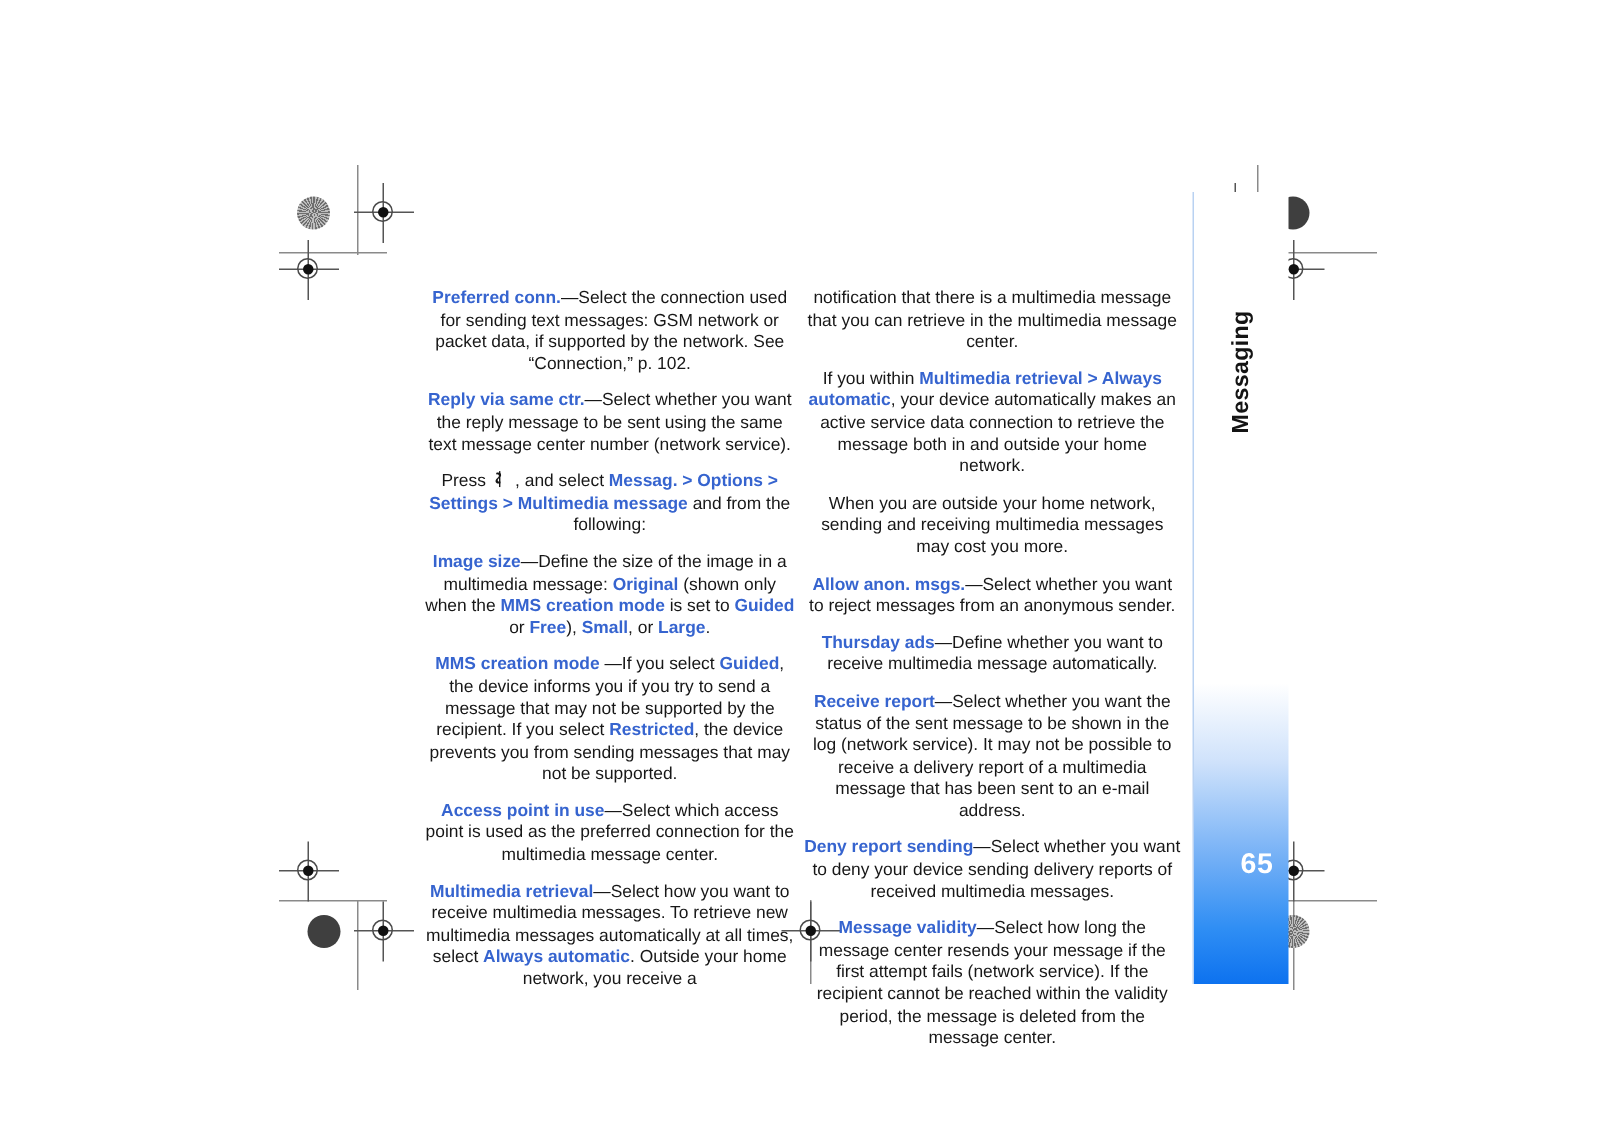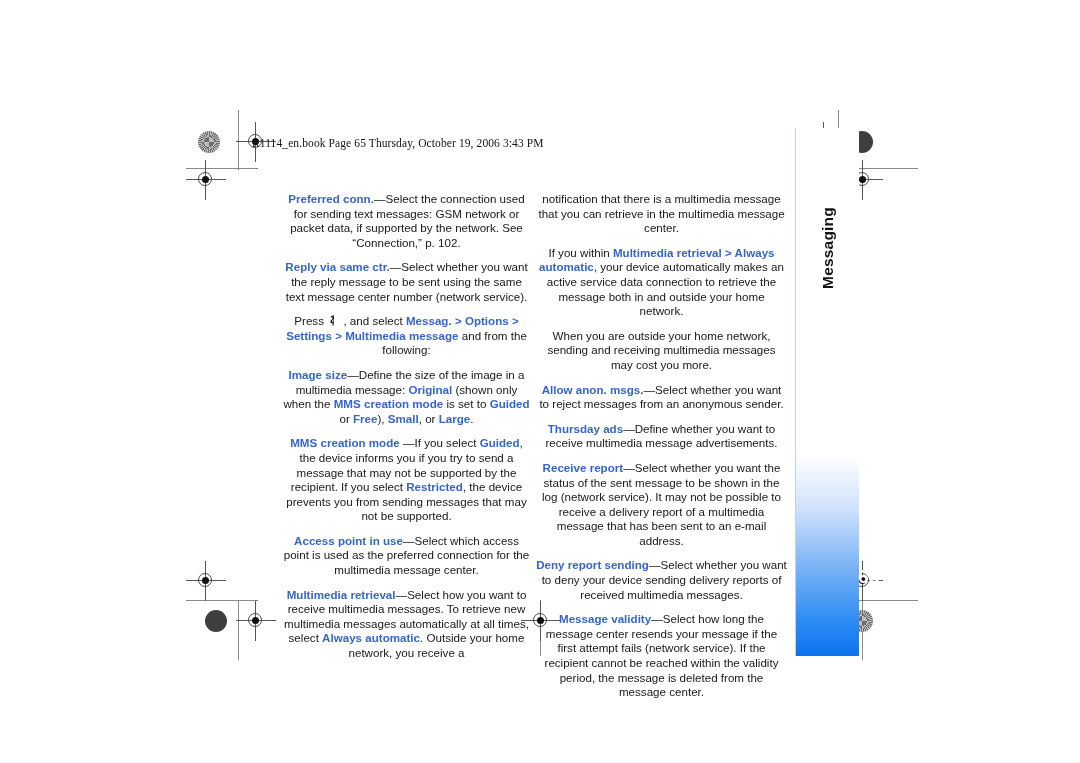--- a/index.html
+++ b/index.html
@@ -161,21 +161,21 @@
     font-size: 15.5px;
     font-weight: 700;
     color: #141414;
     letter-spacing: 0.2px;
   }
   .page-number {
     position: absolute;
     left: 796px;
     top: 566px;
     width: 84px;
-    text-align: right;
+    text-align: center;
     font-size: 19px;
     font-weight: 700;
     color: #ffffff;
     letter-spacing: 0.4px;
   }
 </style>
 </head>
 <body>
 
 <div class="page">
@@ -247,21 +247,20 @@
       <div class="cross-v"></div>
       <div class="ring"></div>
       <div class="dot"></div>
   </div>
 
   <div class="density-dot star" style="left:198px; top:131px;"></div>
   <div class="density-dot" style="left:851px; top:131px;"></div>
   <div class="density-dot" style="left:205px; top:610px;"></div>
   <div class="density-dot star" style="left:851px; top:610px;"></div>
 
-  <div class="slug">R1114_en.book  Page 65  Thursday, October 19, 2006  3:43 PM</div>
 
   <div class="side-tab"></div>
   <div class="side-rule"></div>
   <div class="side-tab-label">
     <span>Messaging</span>
   </div>
   <div class="page-number">65</div>
 
   <div class="col col-left" id="col-left">
       <p><span class="hl">Preferred conn.</span><span>—Select the connection used for sending text messages: GSM network or packet data, if supported by the network. See “Connection,” p. 102.</span></p>
@@ -274,19 +273,19 @@
       <p><span class="hl">MMS creation mode</span><span> —If you select </span><span class="hl">Guided</span><span>, the device informs you if you try to send a message that may not be supported by the recipient. If you select </span><span class="hl">Restricted</span><span>, the device prevents you from sending messages that may not be supported.</span></p>
       <p><span class="hl">Access point in use</span><span>—Select which access point is used as the preferred connection for the multimedia message center.</span></p>
       <p><span class="hl">Multimedia retrieval</span><span>—Select how you want to receive multimedia messages. To retrieve new multimedia messages automatically at all times, select </span><span class="hl">Always automatic</span><span>. Outside your home network, you receive a</span></p>
     </div>
 
   <div class="col col-right" id="col-right">
       <p><span>notification that there is a multimedia message that you can retrieve in the multimedia message center.</span></p>
       <p><span>If you within </span><span class="hl">Multimedia retrieval</span><span class="hl"> &gt; </span><span class="hl">Always automatic</span><span>, your device automatically makes an active service data connection to retrieve the message both in and outside your home network.</span></p>
       <p><span>When you are outside your home network, sending and receiving multimedia messages may cost you more.</span></p>
       <p><span class="hl">Allow anon. msgs.</span><span>—Select whether you want to reject messages from an anonymous sender.</span></p>
-      <p><span class="hl">Thursday ads</span><span>—Define whether you want to receive multimedia message advertisements.</span></p>
+      <p><span class="hl">Thursday ads</span><span>—Define whether you want to receive multimedia message automatically.</span></p>
       <p><span class="hl">Receive report</span><span>—Select whether you want the status of the sent message to be shown in the log (network service). It may not be possible to receive a delivery report of a multimedia message that has been sent to an e-mail address.</span></p>
       <p><span class="hl">Deny report sending</span><span>—Select whether you want to deny your device sending delivery reports of received multimedia messages.</span></p>
       <p><span class="hl">Message validity</span><span>—Select how long the message center resends your message if the first attempt fails (network service). If the recipient cannot be reached within the validity period, the message is deleted from the message center.</span></p>
     </div>
 
 </div>
 
 </body></html>

